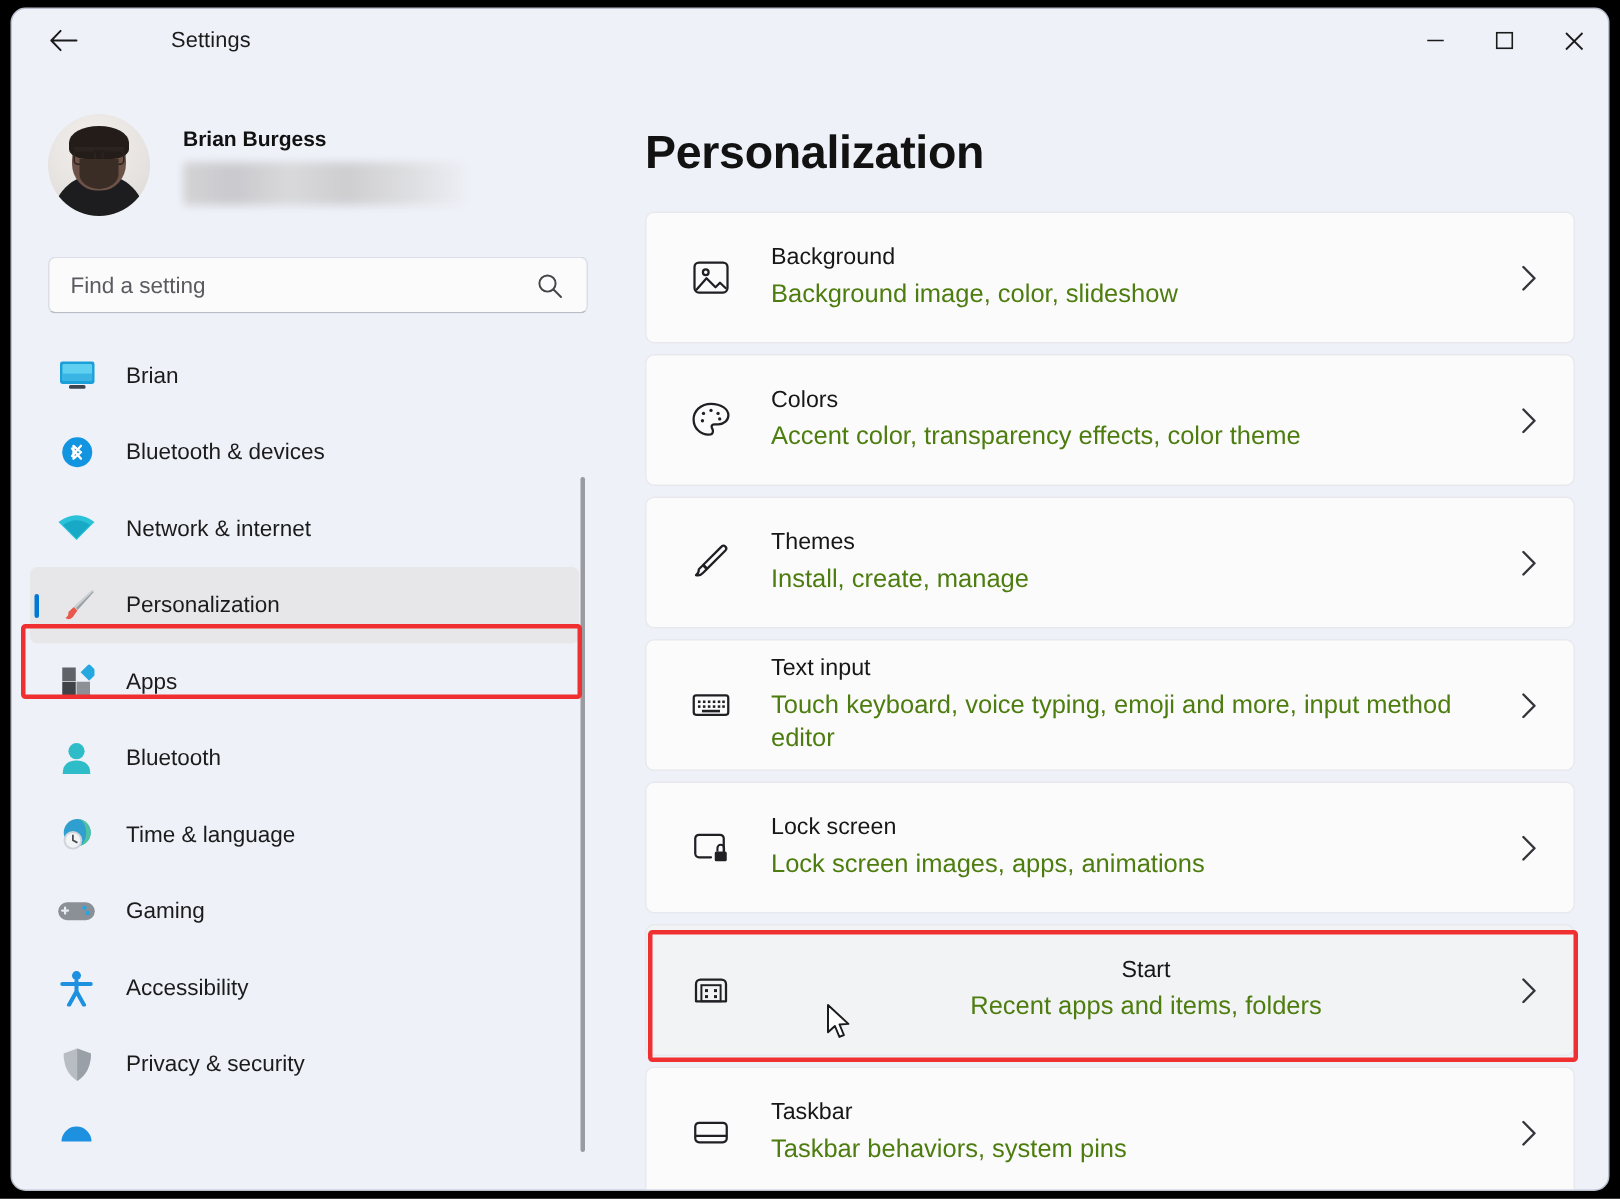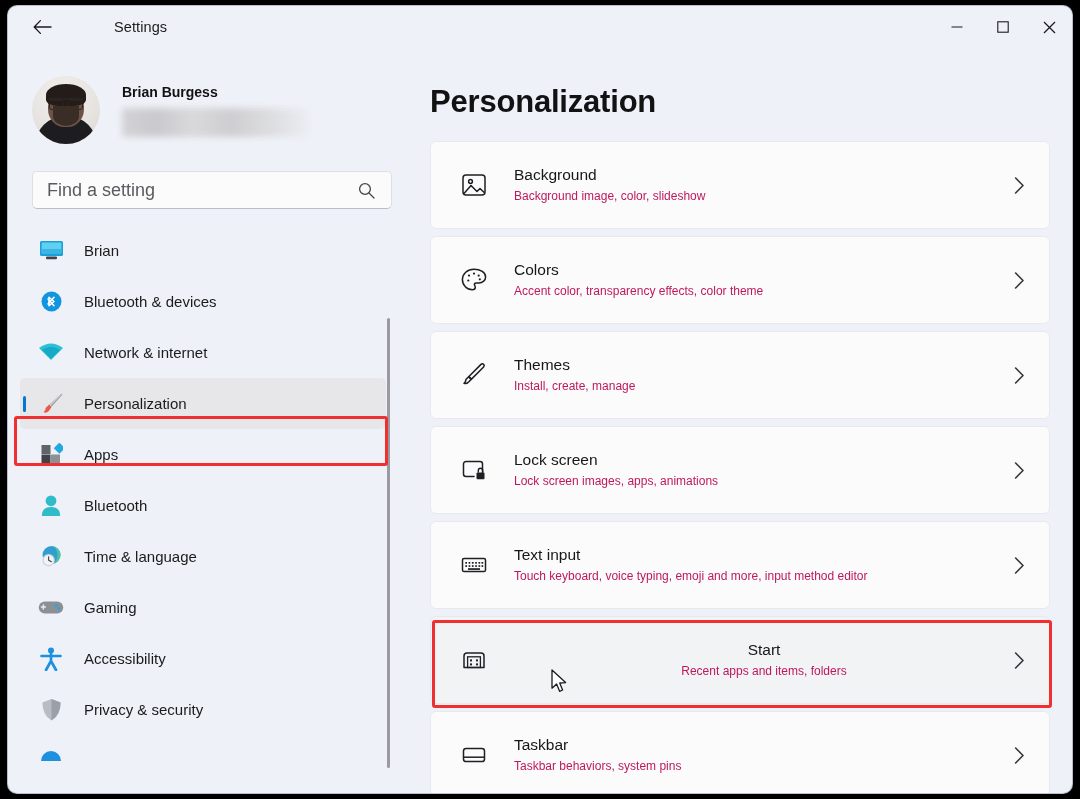--- a/index.html
+++ b/index.html
@@ -152,21 +152,21 @@
     display: flex;
     align-items: center;
     cursor: text;
   }
   #search-input {
     flex: 1;
     border: 0;
     outline: 0;
     background: transparent;
     font-family: "Liberation Sans", sans-serif;
-    font-size: 18px;
+    font-size: 15px;
     color: #ef4444;
     margin-left: 14px;
   }
   #search-input::placeholder { color: #5a5a60; }
   #search-icon { margin-right: 16px; display: flex; }
 
   #navlist {
     margin-top: 16px;
     position: relative;
     height: 560px;
@@ -266,22 +266,22 @@
     flex: 0 0 auto;
     display: flex; align-items: center; justify-content: center;
   }
   .card-text { margin-left: 23px; flex: 1; }
   .card-title {
     font-size: 15.5px;
     color: #171717;
     line-height: 1.35;
   }
   .card-sub {
-    font-size: 12px;
-    color: #be185d;
+    font-size: 17px;
+    color: #4d7c0f;
     margin-top: 2px;
     line-height: 1.35;
   }
   .card-chev {
     margin-right: 24px;
     display: flex;
     flex: 0 0 auto;
   }
 
   
@@ -528,40 +528,20 @@
       <div class="card">
         <span class="card-ico">
           <svg width="28" height="28" viewBox="0 0 28 28">
             <path d="M23.6 3.4 C24.4 4.2 24.4 5.2 23.6 6 L11.5 18.1 L8.9 15.5 L21 3.4 C21.8 2.6 22.8 2.6 23.6 3.4 Z" fill="none" stroke="#1f1f24" stroke-width="1.5" stroke-linejoin="round"></path>
             <path d="M8.6 15.8 L11.2 18.4 L8.6 21 Q6.6 23.2 4 22.4 Q6 21 5.9 18.5 Z" fill="none" stroke="#1f1f24" stroke-width="1.5" stroke-linejoin="round"></path>
           </svg>
         </span>
         <span class="card-text">
           <span class="card-title">Themes</span>
           <span class="card-sub" style="display:block">Install, create, manage</span>
-        </span>
-        <span class="card-chev">
-          <svg width="11" height="17" viewBox="0 0 11 17">
-            <path d="M1.6 1 L9 8.5 L1.6 16" fill="none" stroke="#34343a" stroke-width="1.6" stroke-linecap="round" stroke-linejoin="round"></path>
-          </svg>
-        </span>
-      </div>
-
-      <div class="card">
-        <span class="card-ico">
-          <svg width="28" height="28" viewBox="0 0 28 28">
-            <path d="M22.5 16.5 L22.5 8 A2.5 2.5 0 0 0 20 5.5 L6 5.5 A2.5 2.5 0 0 0 3.5 8
-                     L3.5 18 A2.5 2.5 0 0 0 6 20.5 L14 20.5" fill="none" stroke="#1f1f24" stroke-width="1.5" stroke-linecap="round"></path>
-            <rect x="16.5" y="16.6" width="8" height="6.6" rx="1" fill="#1f1f24"></rect>
-            <path d="M18.3 16.6 L18.3 14.4 A2.2 2.2 0 0 1 22.7 14.4 L22.7 16.6" fill="none" stroke="#1f1f24" stroke-width="1.4"></path>
-          </svg>
-        </span>
-        <span class="card-text">
-          <span class="card-title">Lock screen</span>
-          <span class="card-sub" style="display:block">Lock screen images, apps, animations</span>
         </span>
         <span class="card-chev">
           <svg width="11" height="17" viewBox="0 0 11 17">
             <path d="M1.6 1 L9 8.5 L1.6 16" fill="none" stroke="#34343a" stroke-width="1.6" stroke-linecap="round" stroke-linejoin="round"></path>
           </svg>
         </span>
       </div>
 
       <div class="card">
         <span class="card-ico">
@@ -588,20 +568,40 @@
           <span class="card-title">Text input</span>
           <span class="card-sub" style="display:block">Touch keyboard, voice typing, emoji and more, input method editor</span>
         </span>
         <span class="card-chev">
           <svg width="11" height="17" viewBox="0 0 11 17">
             <path d="M1.6 1 L9 8.5 L1.6 16" fill="none" stroke="#34343a" stroke-width="1.6" stroke-linecap="round" stroke-linejoin="round"></path>
           </svg>
         </span>
       </div>
 
+      <div class="card">
+        <span class="card-ico">
+          <svg width="28" height="28" viewBox="0 0 28 28">
+            <path d="M22.5 16.5 L22.5 8 A2.5 2.5 0 0 0 20 5.5 L6 5.5 A2.5 2.5 0 0 0 3.5 8
+                     L3.5 18 A2.5 2.5 0 0 0 6 20.5 L14 20.5" fill="none" stroke="#1f1f24" stroke-width="1.5" stroke-linecap="round"></path>
+            <rect x="16.5" y="16.6" width="8" height="6.6" rx="1" fill="#1f1f24"></rect>
+            <path d="M18.3 16.6 L18.3 14.4 A2.2 2.2 0 0 1 22.7 14.4 L22.7 16.6" fill="none" stroke="#1f1f24" stroke-width="1.4"></path>
+          </svg>
+        </span>
+        <span class="card-text">
+          <span class="card-title">Lock screen</span>
+          <span class="card-sub" style="display:block">Lock screen images, apps, animations</span>
+        </span>
+        <span class="card-chev">
+          <svg width="11" height="17" viewBox="0 0 11 17">
+            <path d="M1.6 1 L9 8.5 L1.6 16" fill="none" stroke="#34343a" stroke-width="1.6" stroke-linecap="round" stroke-linejoin="round"></path>
+          </svg>
+        </span>
+      </div>
+
       <div class="card selected">
         <span class="card-ico">
           <svg width="28" height="28" viewBox="0 0 28 28">
             <path d="M4 21.5 L4 10 A3 3 0 0 1 7 7 L21 7 A3 3 0 0 1 24 10 L24 21.5 Z" fill="none" stroke="#1f1f24" stroke-width="1.5" stroke-linejoin="round"></path>
             <rect x="7.6" y="10.8" width="12.8" height="10.7" fill="none" stroke="#1f1f24" stroke-width="1.3"></rect>
             <g fill="#1f1f24">
               <rect x="10" y="13.4" width="2" height="2"></rect>
               <rect x="16" y="13.4" width="2" height="2"></rect>
               <rect x="10" y="17.4" width="2" height="2"></rect>
               <rect x="16" y="17.4" width="2" height="2"></rect>

